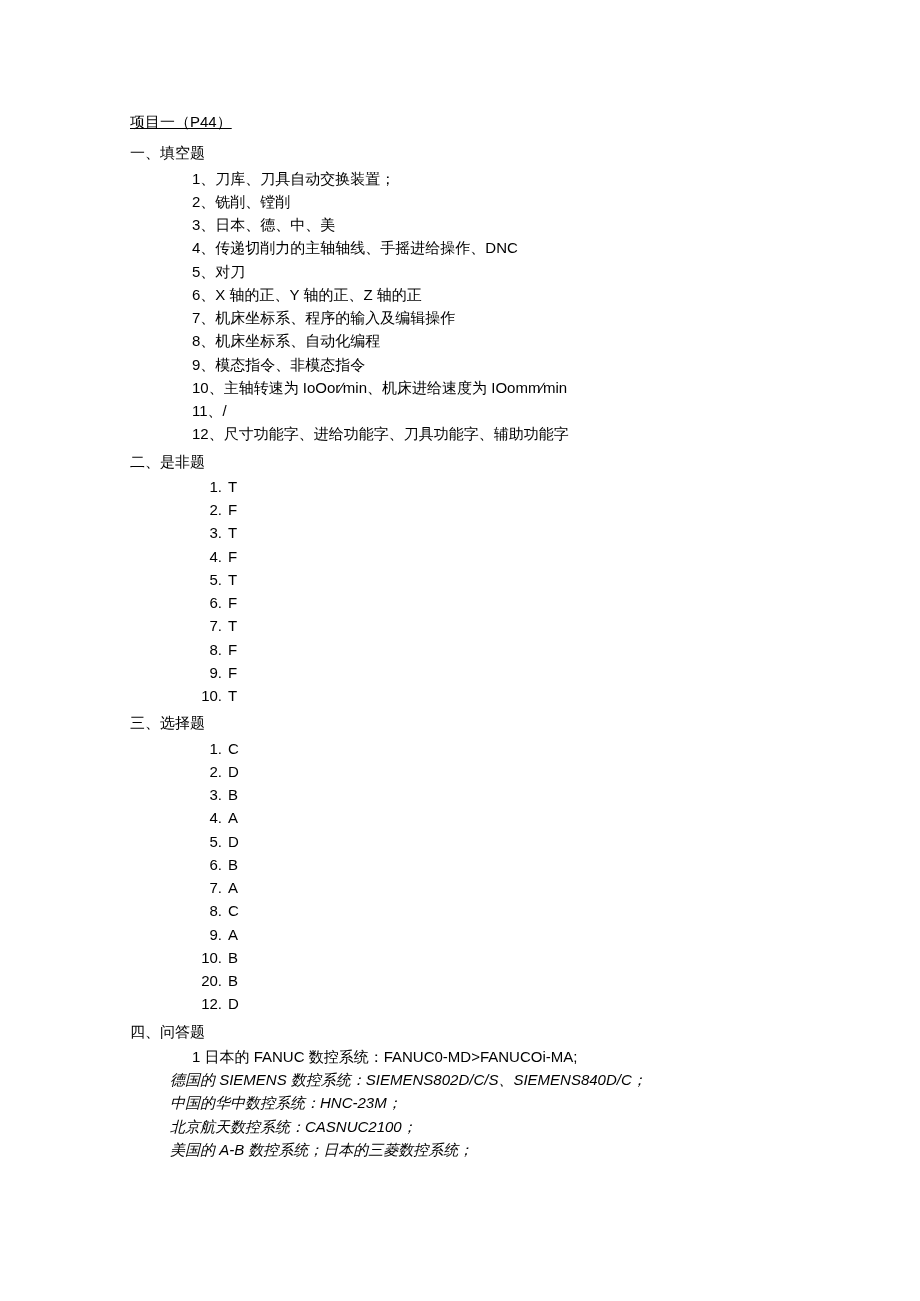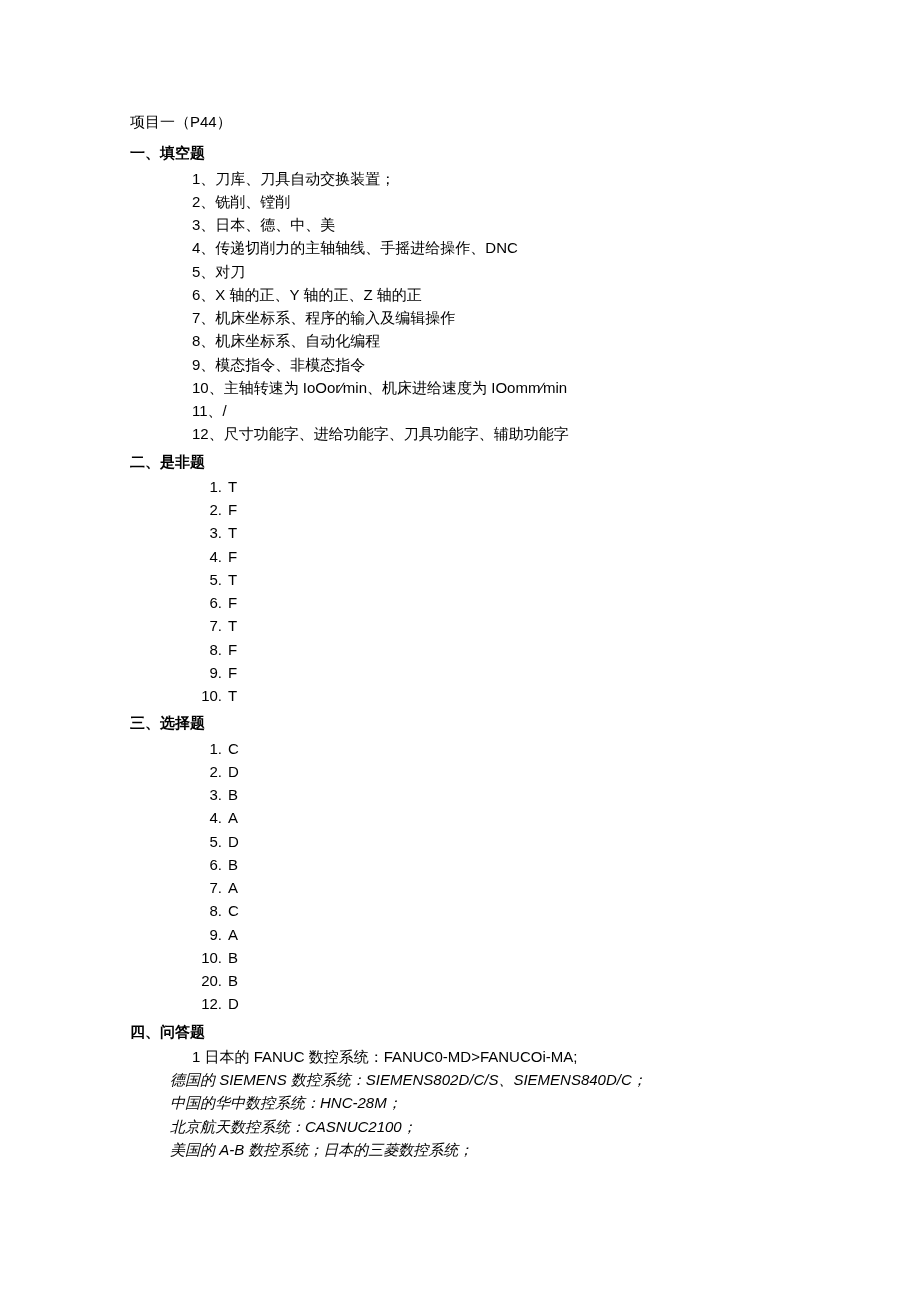--- a/index.html
+++ b/index.html
@@ -6,22 +6,22 @@
   body {
     background: #ffffff;
     width: 920px;
     min-height: 1301px;
     font-family: "SimSun", "Microsoft YaHei", "Arial", sans-serif;
     font-size: 15px;
     color: #000;
     padding: 110px 130px 40px 130px;
     line-height: 1.55;
   }
-  .heading { margin-bottom: 8px; }
-  .section-title { margin-top: 4px; margin-bottom: 2px; font-weight: bold; }
+  .heading { margin-bottom: 8px; text-decoration: underline; }
+  .section-title { margin-top: 4px; margin-bottom: 2px; }
   .ind1 { padding-left: 62px; }
   .ind2 { padding-left: 40px; font-style: italic; }
   .numlist { padding-left: 62px; }
   .numlist .row { display: flex; }
   .numlist .num { width: 36px; text-align: right; padding-right: 6px; font-family: Arial, sans-serif; }
   .numlist .ans { flex: 1; font-family: Arial, sans-serif; }
   .latin { font-family: Liberation Sans, sans-serif; }
 </style>
 </head>
 <body>
@@ -134,15 +134,15 @@
     </div>
   <div class="row">
       <div class="num">12.</div>
       <div class="ans">D</div>
     </div>
 </div>
 
 <div class="section-title">四、问答题</div>
 <div class="ind1">1 日本的 FANUC 数控系统：FANUC0-MD&gt;FANUCOi-MA;</div>
 <div class="ind2">德国的 SIEMENS 数控系统：SIEMENS802D/C/S、SIEMENS840D/C；</div>
-<div class="ind2">中国的华中数控系统：HNC-28M；</div>
+<div class="ind2">中国的华中数控系统：HNC-23M；</div>
 <div class="ind2">北京航天数控系统：CASNUC2100；</div>
 <div class="ind2">美国的 A-B 数控系统；日本的三菱数控系统；</div>
 
 </body></html>

